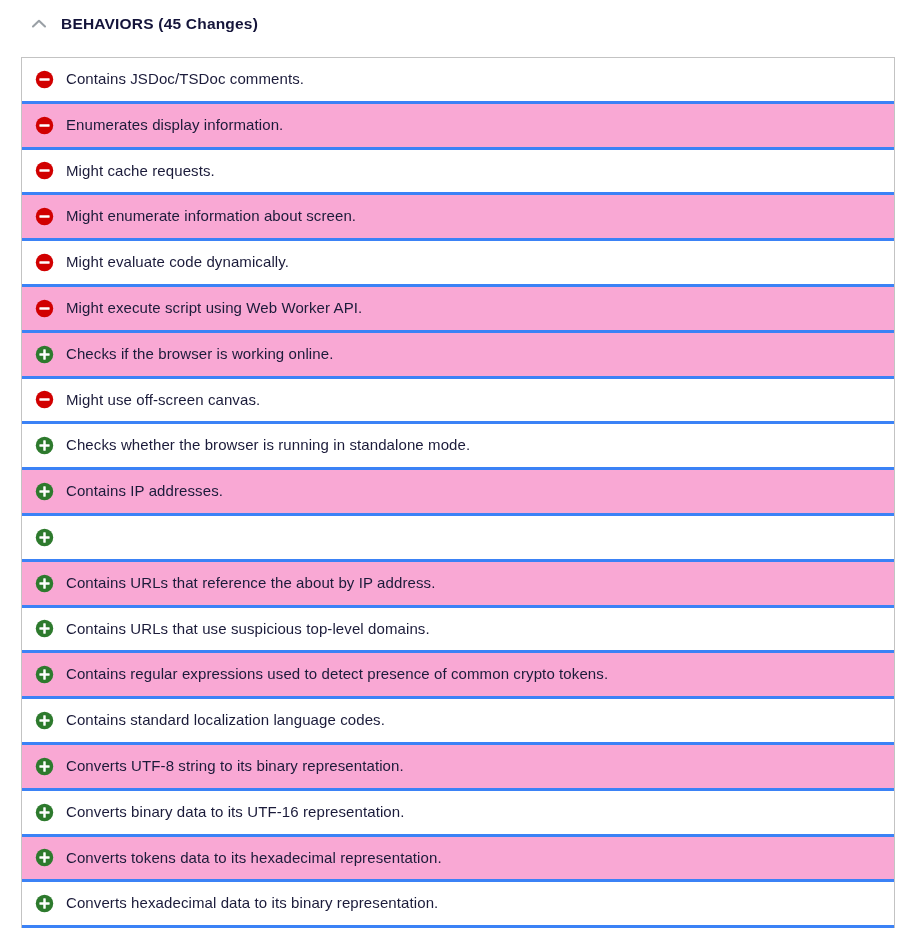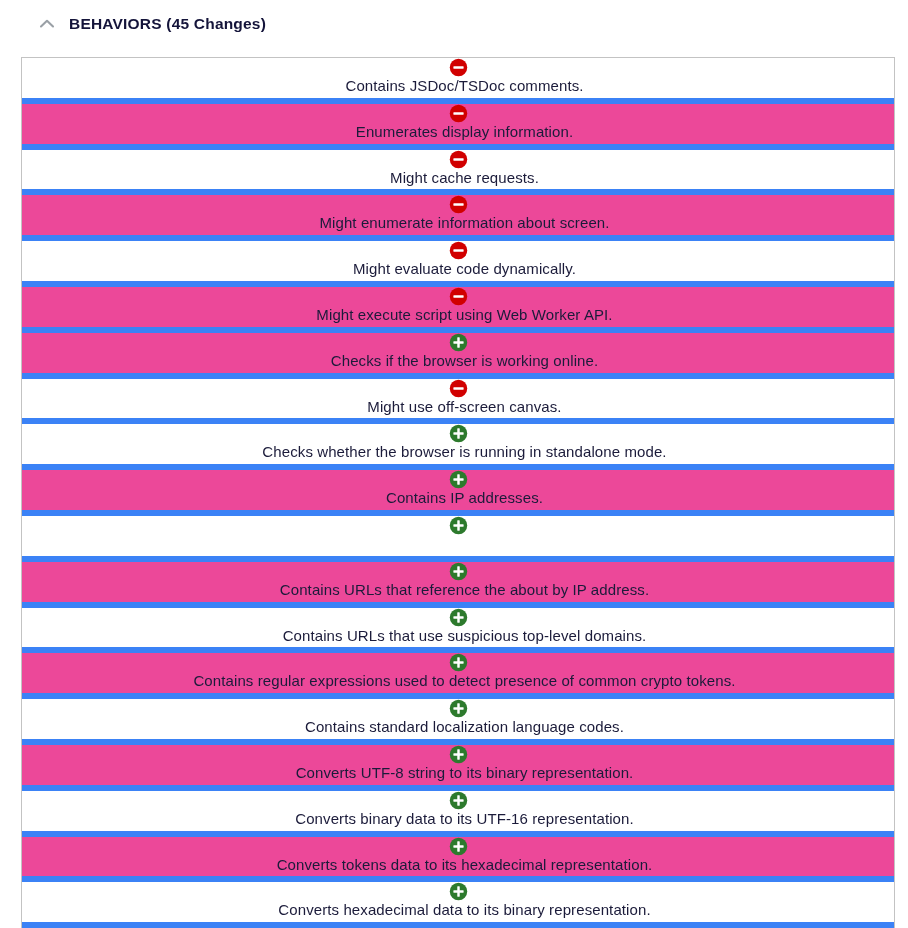--- a/index.html
+++ b/index.html
@@ -22,21 +22,21 @@
     height: 928px;
     position: relative;
     box-sizing: border-box;
   }
 
   
   .section-header {
     display: flex;
     align-items: center;
     height: 48px;
-    padding-left: 36px;
+    padding-left: 28px;
     box-sizing: border-box;
   }
   .chevron {
     width: 22px;
     height: 22px;
     flex: 0 0 22px;
     display: block;
     margin-right: 11px;
     cursor: pointer;
   }
@@ -63,27 +63,26 @@
     overflow: hidden;
     
     height: 880px;
   }
 
   .behavior-row {
     display: flex;
     align-items: center;
     height: 45.8px;
     box-sizing: border-box;
-    border-bottom: 6px solid #3b82f6;
+    border-bottom: 3px solid #3b82f6;
     padding-left: 13px;
     background: #ffffff;
-    flex-direction: column;
   }
   .behavior-row.alt {
-    background: #ec4899;
+    background: #f9a8d4;
   }
 
   .row-icon {
     width: 19px;
     height: 19px;
     flex: 0 0 19px;
     margin-right: 12px;
     display: block;
   }
   .row-icon svg { display: block; }

